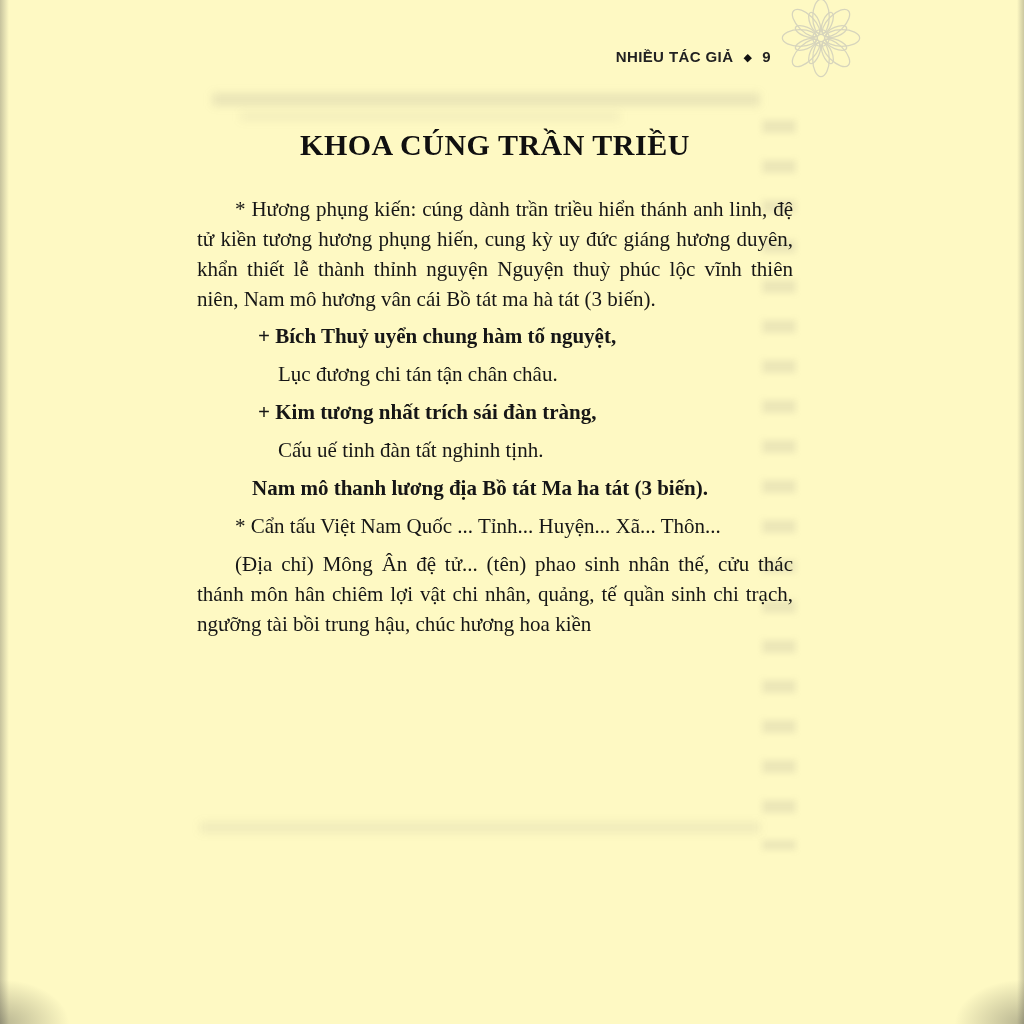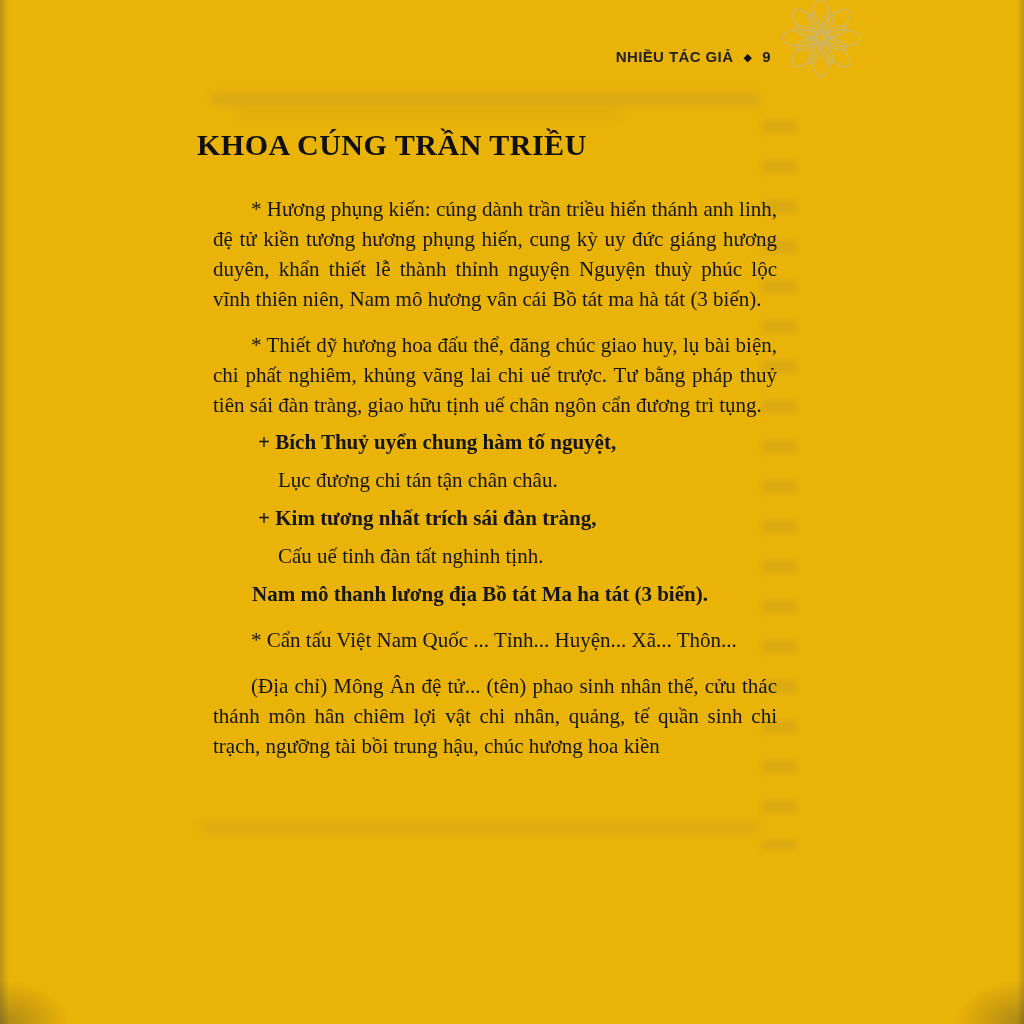--- a/index.html
+++ b/index.html
@@ -4,21 +4,21 @@
 <style>
   html, body { margin: 0; padding: 0; }
   body {
     width: 1024px; height: 1024px;
     background: #ffffff;
     font-family: "Liberation Serif", "DejaVu Serif", serif;
     color: #161616;
     position: relative;
     overflow: hidden;
   }
-  .scan-page { position: absolute; inset: 0; background: #eab308; }
+  .scan-page { position: absolute; inset: 0; background: #fef9c3; }
 
   
   .edge-left {
     position: absolute; left: 0; top: 0; bottom: 0; width: 9px;
     background: linear-gradient(to right, rgba(70,70,70,0.30), rgba(70,70,70,0));
   }
   .edge-right {
     position: absolute; right: 0; top: 0; bottom: 0; width: 7px;
     background: linear-gradient(to left, rgba(70,70,70,0.28), rgba(70,70,70,0));
   }
@@ -76,29 +76,29 @@
     color: #111;
   }
 
   
   .content {
     position: absolute;
     left: 197px; top: 126px; width: 596px;
   }
   .page-title {
     margin: 0 0 30px 0;
-    text-align: left;
+    text-align: center;
     font-size: 30px;
     font-weight: bold;
     letter-spacing: 0.5px;
     color: #101010;
     line-height: 38px;
   }
   .page-body p {
-    margin: 16px;
+    margin: 0;
     font-size: 21px;
     line-height: 30px;
     color: #161616;
   }
   .p-body {
     text-align: justify;
     text-indent: 38px;
     margin-bottom: 7px !important;
   }
   .p-verse       { margin: 0 0 8px 61px !important; font-weight: bold; }
@@ -140,21 +140,20 @@
   </svg>
 
   <div class="running-head">
     <span>NHIỀU TÁC GIẢ</span><span class="diamond">◆</span><span>9</span>
   </div>
 
   <div class="content">
     <h1 class="page-title">KHOA CÚNG TRẦN TRIỀU</h1>
     <div class="page-body">
         <p class="p-body">*  Hương phụng kiến: cúng dành trần triều hiển thánh anh linh, đệ tử kiền tương hương phụng hiến, cung kỳ uy đức giáng hương duyên, khẩn thiết lễ thành thỉnh nguyện Nguyện thuỳ phúc lộc vĩnh thiên niên, Nam mô hương vân cái Bồ tát ma hà tát (3 biến).</p>
-        <p class="p-body">*  Thiết dỹ hương hoa đấu thể, đăng chúc giao huy, lụ bài biện, chi phất nghiêm, khủng vãng lai chi uế trược. Tư bằng pháp thuỷ tiên sái đàn tràng, giao hữu tịnh uế chân ngôn cẩn đương trì tụng.</p>
         <p class="p-verse">+ Bích Thuỷ uyển chung hàm tố nguyệt,</p>
         <p class="p-verse-cont">Lục đương chi tán tận chân châu.</p>
         <p class="p-verse">+ Kim tương nhất trích sái đàn tràng,</p>
         <p class="p-verse-cont">Cấu uế tinh đàn tất nghinh tịnh.</p>
         <p class="p-line-cont">Nam mô thanh lương địa Bồ tát Ma ha tát (3 biến).</p>
         <p class="p-star-line">*  Cẩn tấu Việt Nam Quốc ... Tỉnh... Huyện... Xã... Thôn...</p>
         <p class="p-body">(Địa chỉ) Mông Ân đệ tử... (tên) phao sinh nhân thế, cửu thác thánh môn hân chiêm lợi vật chi nhân, quảng, tế quần sinh chi trạch, ngưỡng tài bồi trung hậu, chúc hương hoa kiền</p>
       </div>
   </div>
 

